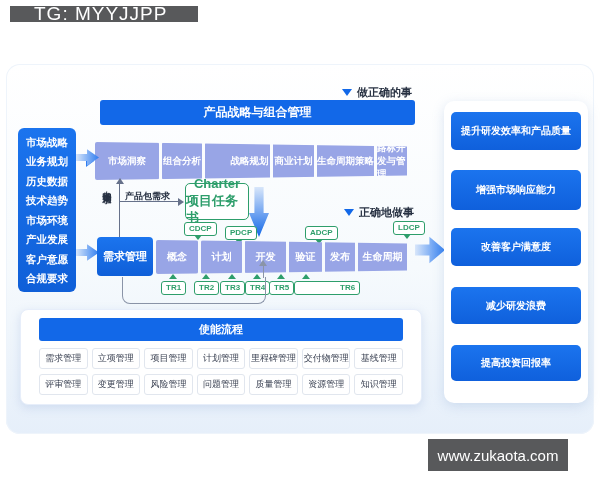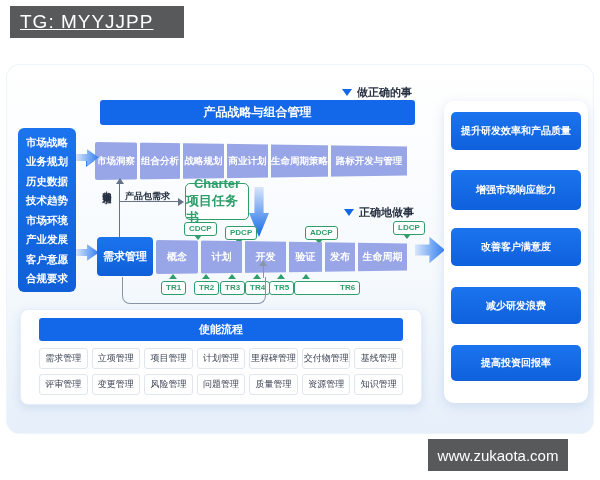--- a/index.html
+++ b/index.html
@@ -1,20 +1,20 @@
 <!DOCTYPE html>
 <html><head>
 <meta charset="utf-8">
 <style>
   html,body{margin:0;padding:0;background:#fff;font-family:"Liberation Sans","DejaVu Sans",sans-serif;}
   #canvas{position:relative;width:600px;height:480px;background:#fff;overflow:hidden;}
 
   
   .bar{position:absolute;background:#58595b;color:#fff;display:flex;align-items:center;}
-  .tg-bar{left:10px;top:6px;width:164px;height:32px;font-size:19px;padding-left:10px;letter-spacing:1px;text-decoration:underline;}
+  .tg-bar{left:10px;top:6px;width:164px;height:16px;font-size:19px;padding-left:24px;letter-spacing:1px;}
   .site-bar{left:428px;top:439px;width:140px;height:32px;font-size:15px;justify-content:center;}
 
   
   .stage{position:absolute;left:6px;top:64px;width:588px;height:370px;border-radius:14px;
          background:linear-gradient(180deg,#ffffff 0%,#f6fafd 55%,#e6effa 100%);
          box-shadow:0 0 0 1px #eef4fb inset;}
 
   
   .inputs-box{position:absolute;left:18px;top:128px;width:58px;height:164px;border-radius:6px;
               background:linear-gradient(180deg,#1b74ee,#0f5fd8);display:flex;flex-direction:column;
@@ -118,23 +118,23 @@
     <div class="mot-label" style="left:338px;top:141px;">
       <span class="tri-down-blue"></span>
       <span>正确地做事</span>
     </div>
   </div>
 
   <div class="banner strategy-banner">产品战略与组合管理</div>
 
   <div class="mm-head"></div>
   <div class="mm-row">
-    <div class="mm-box" style="width:42px;">市场洞察</div>
+    <div class="mm-box" style="width:64px;">市场洞察</div>
     <div class="mm-box" style="width:40px;">组合分析</div>
-    <div class="mm-box" style="width:41px;">战略规划</div>
+    <div class="mm-box" style="width:41px;padding-left:24px;">战略规划</div>
     <div class="mm-box" style="width:41px;">商业计划</div>
     <div class="mm-box" style="width:57px;">生命周期策略</div>
     <div class="mm-box" style="flex:1;">路标开发与管理</div>
   </div>
 
   <div class="inputs-box">
     <span>市场战略</span>
     <span>业务规划</span>
     <span>历史数据</span>
     <span>技术趋势</span>

